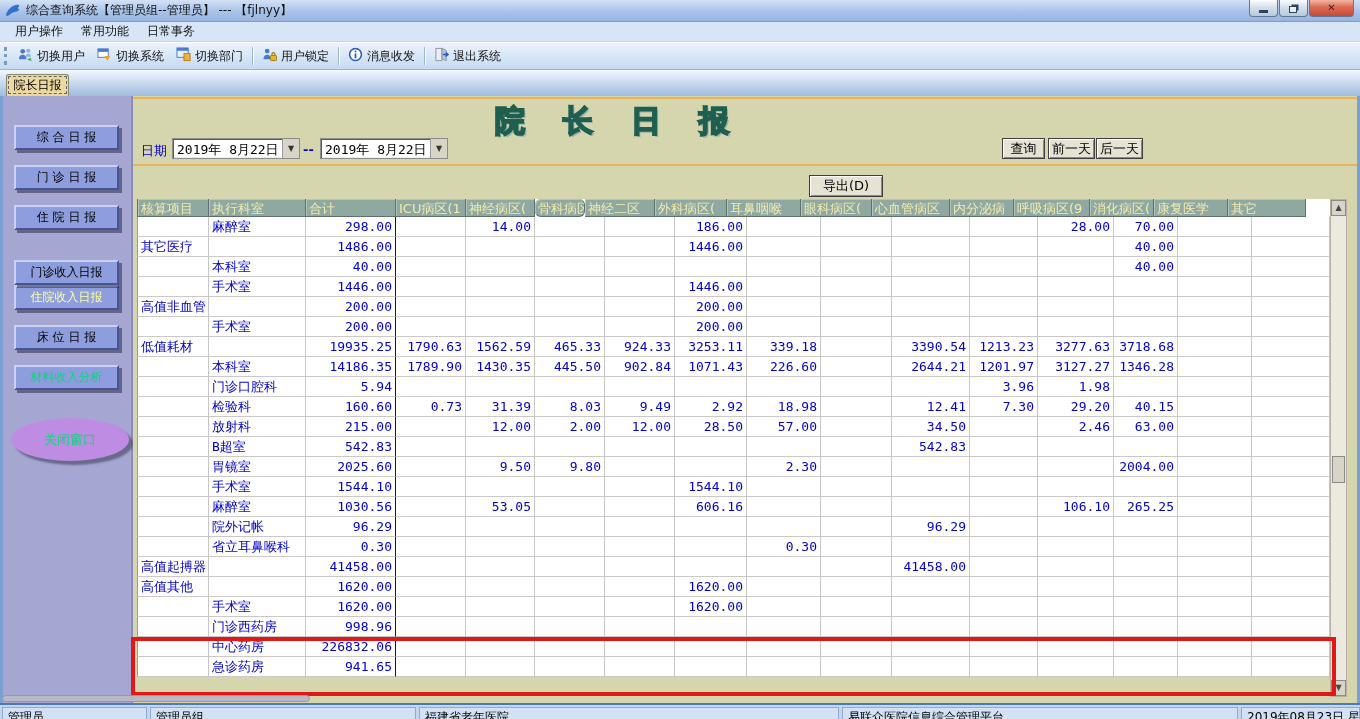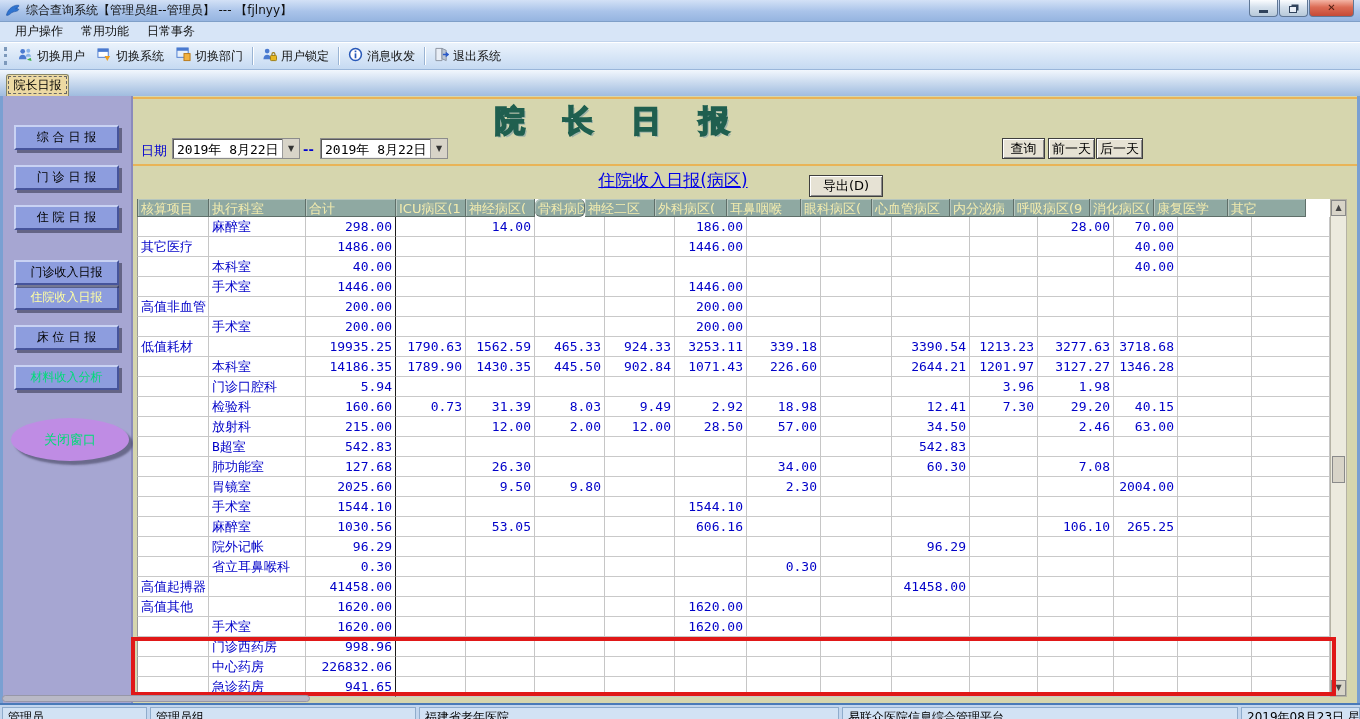--- a/index.html
+++ b/index.html
@@ -235,21 +235,20 @@
     <span class="date-sep">--</span>
     <div class="combo c2">
       <span class="val">2019年 8月22日</span>
       <span class="drop">▼</span>
     </div>
 
     <div class="push-btn btn-query">查询</div>
     <div class="push-btn btn-prev">前一天</div>
     <div class="push-btn btn-next">后一天</div>
 
-    <div class="report-link">住院收入日报(病区)</div>
     <div class="push-btn btn-export">导出(D)</div>
 
     <div class="table-wrap" id="report-table">
       <div class="thead" id="table-head">
           <div class="th first" style="width: 72px;">核算项目</div>
           <div class="th" style="width: 97px;">执行科室</div>
           <div class="th" style="width: 90px;">合计</div>
           <div class="th" style="width: 70px;">ICU病区(1</div>
           <div class="th" style="width: 69px;">神经病区(</div>
           <div class="th" style="width: 50px; border-radius: 6px;">骨科病区(</div>
@@ -476,38 +475,20 @@
             <div class="td num" style="width: 71px;"></div>
             <div class="td num" style="width: 78px;">542.83</div>
             <div class="td num" style="width: 68px;"></div>
             <div class="td num" style="width: 76px;"></div>
             <div class="td num" style="width: 64px;"></div>
             <div class="td num" style="width: 74px;"></div>
             <div class="td num" style="width: 78px;"></div>
           </div>
           <div class="tr">
             <div class="td first" style="width: 72px;"></div>
-            <div class="td" style="width: 97px;">肺功能室</div>
-            <div class="td totalcol num" style="width: 90px;">127.68</div>
-            <div class="td num" style="width: 70px;"></div>
-            <div class="td num" style="width: 69px;">26.30</div>
-            <div class="td num" style="width: 70px;"></div>
-            <div class="td num" style="width: 70px;"></div>
-            <div class="td num" style="width: 72px;"></div>
-            <div class="td num" style="width: 74px;">34.00</div>
-            <div class="td num" style="width: 71px;"></div>
-            <div class="td num" style="width: 78px;">60.30</div>
-            <div class="td num" style="width: 68px;"></div>
-            <div class="td num" style="width: 76px;">7.08</div>
-            <div class="td num" style="width: 64px;"></div>
-            <div class="td num" style="width: 74px;"></div>
-            <div class="td num" style="width: 78px;"></div>
-          </div>
-          <div class="tr">
-            <div class="td first" style="width: 72px;"></div>
             <div class="td" style="width: 97px;">胃镜室</div>
             <div class="td totalcol num" style="width: 90px;">2025.60</div>
             <div class="td num" style="width: 70px;"></div>
             <div class="td num" style="width: 69px;">9.50</div>
             <div class="td num" style="width: 70px;">9.80</div>
             <div class="td num" style="width: 70px;"></div>
             <div class="td num" style="width: 72px;"></div>
             <div class="td num" style="width: 74px;">2.30</div>
             <div class="td num" style="width: 71px;"></div>
             <div class="td num" style="width: 78px;"></div>

